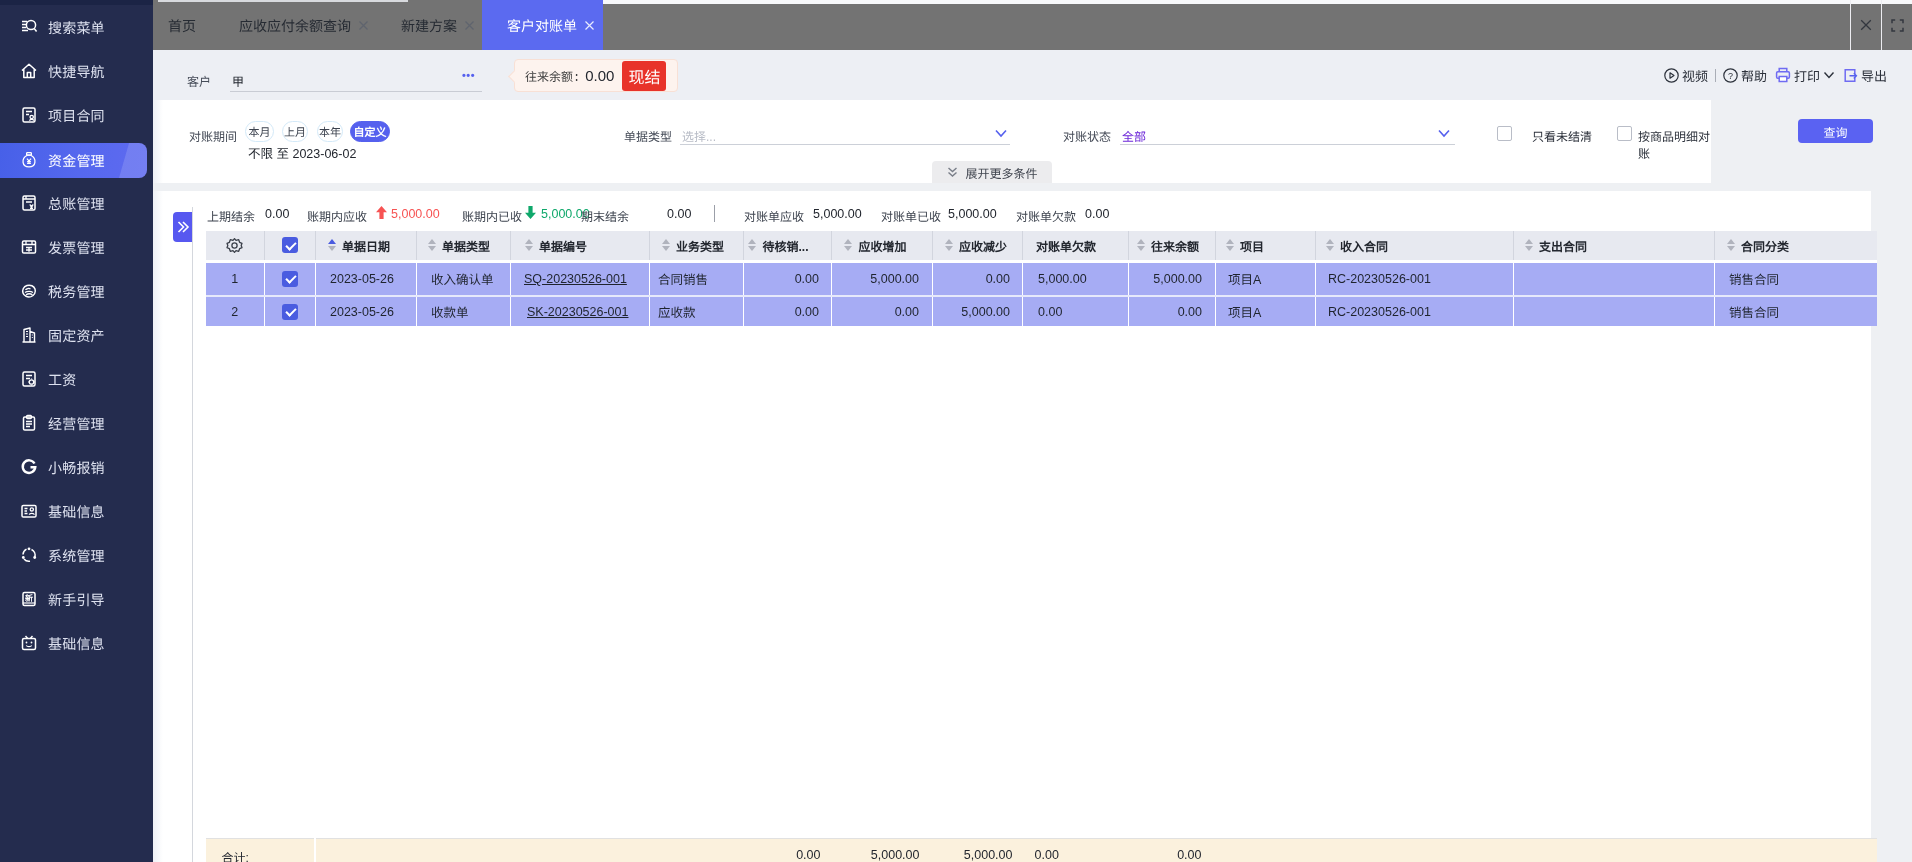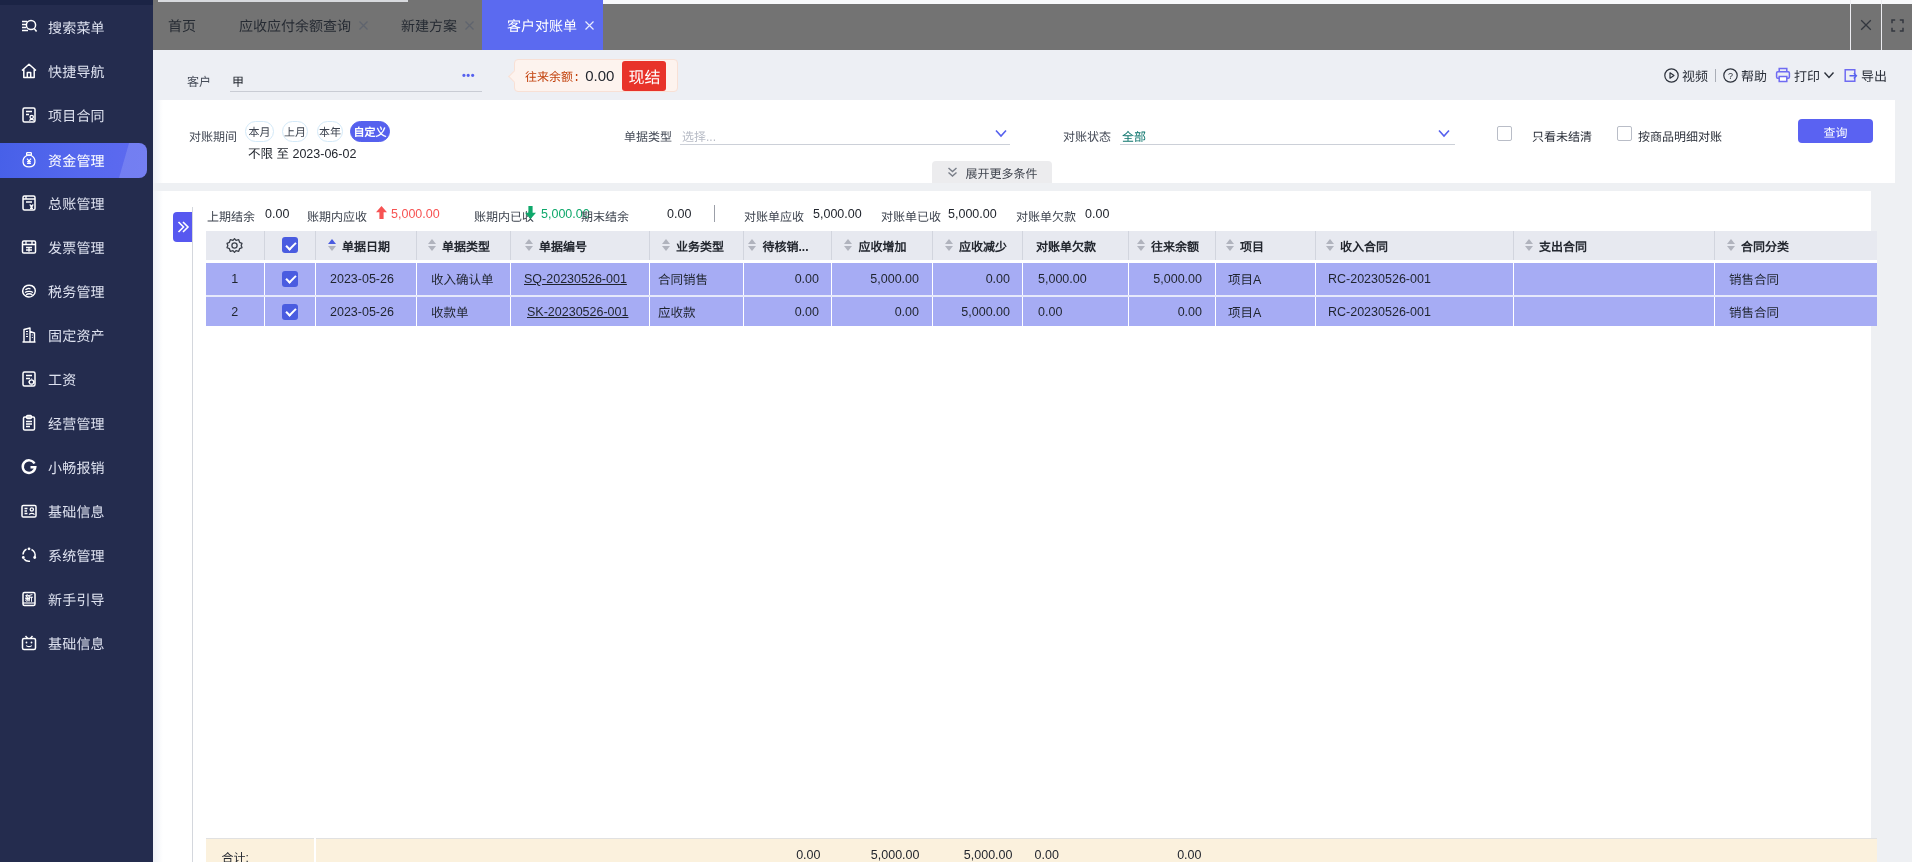--- a/index.html
+++ b/index.html
@@ -35,30 +35,30 @@
 
 #toolbar { position:absolute; left:0; top:50px; width:1759px; height:50px; background:#edeff4; }
 #toolbar .lab { position:absolute; left:34px; top:22px; font-size:12px; color:#464c58; }
 #toolbar .val { position:absolute; left:79px; top:22px; font-size:12px; color:#23272f; }
 #toolbar .uline { position:absolute; left:77px; top:41px; width:252px; height:1px; background:#c9ccd4; }
 #toolbar .dots { position:absolute; left:309px; top:19px; color:#5560ee; font-size:11px; letter-spacing:0.5px; font-weight:bold; }
 #balbox { position:absolute; left:361px; top:9px; width:164px; height:33px; background:#fdf3ee;
   border:1px solid #f8e0d5; border-radius:4px; display:flex; align-items:center; }
 #balbox::before { content:""; position:absolute; left:-5px; top:12px; width:8px; height:8px;
   background:#fdf3ee; border-left:1px solid #f8e0d5; border-bottom:1px solid #f8e0d5; transform:rotate(45deg); }
-#balbox .bl { font-size:12px; color:#c2410c; margin-left:10px;font-family:Liberation Mono, monospace; }
+#balbox .bl { font-size:12px; color:#404040; margin-left:10px;font-family:Liberation Mono, monospace; }
 #balbox .bv { font-size:15px; color:#23272f; margin-left:5px; }
 #balbox .bb { background:#e8332a; color:#fff; font-size:16px; border-radius:3px; padding:3px 6px; margin-left:8px; }
 #tools { position:absolute; right:25px; top:0; height:50px; display:flex; align-items:center;
   font-size:13px; color:#2c313b; }
 #tools span.t { margin-left:3px; }
 #tools .sep { width:1px; height:13px; background:#a9adb6; margin:0 7px; }
 #tools .gap { width:8px; }
 
-#filtercard { position:absolute; left:0; top:100px; width:1742px; height:83px; background:#fff; }
+#filtercard { position:absolute; left:0; top:100px; width:1558px; height:83px; background:#fff; }
 #filtercard::before, #content::before { content:""; position:absolute; left:0; top:0; width:10px; height:100%;
   background:linear-gradient(90deg,#eff1f6,rgba(255,255,255,0)); z-index:3; }
 #filtercard .flab { position:absolute; font-size:12px; color:#464c58; }
 .pill { position:absolute; top:20.5px; height:21px; border:1px solid #d3e9f8; border-radius:11px;
   font-size:11px; color:#3c424e; display:flex; align-items:center; justify-content:center; background:#fff; }
 .pill.sel { background:#5560ee; border-color:#5560ee; color:#fff; font-weight:bold; }
 #daterange { position:absolute; left:95px; top:43px; font-size:12.5px; color:#23272f; }
 .fl-underline { position:absolute; height:1px; background:#ccd0d8; }
 .chev { position:absolute; width:14px; height:14px; }
 .fcheck { position:absolute; top:26px; width:15px; height:15px; border:1px solid #b9bdc7; border-radius:2px; background:#fff; }
@@ -320,21 +320,21 @@
     <div class="pill" style="left:164px;width:26px;">本年</div>
     <div class="pill sel" style="left:197px;width:40px;">自定义</div>
     <div id="daterange">不限 至 2023-06-02</div>
     <div class="flab" style="left:471px;top:27px;">单据类型</div>
     <div class="flab" style="left:529px;top:27px;color:#b9bdc7;">选择...</div>
     <div class="fl-underline" style="left:527px;top:44px;width:330px;"></div>
     <svg class="chev" style="left:841px;top:26px;" viewBox="0 0 14 14">
         <path d="M2 4.5 L7 10 L12 4.5" stroke="#5560ee" stroke-width="1.6" fill="none"></path>
       </svg>
     <div class="flab" style="left:910px;top:27px;">对账状态</div>
-    <div class="flab" style="left:969px;top:27px;color:#0f766e;">全部</div>
+    <div class="flab" style="left:969px;top:27px;color:#6d28d9;">全部</div>
     <div class="fl-underline" style="left:967px;top:44px;width:335px;"></div>
     <svg class="chev" style="left:1284px;top:26px;" viewBox="0 0 14 14">
         <path d="M2 4.5 L7 10 L12 4.5" stroke="#5560ee" stroke-width="1.6" fill="none"></path>
       </svg>
     <div class="fcheck" style="left:1344px;"></div>
     <div class="fclab" style="left:1379px;text-align:center;">只看未结清</div>
     <div class="fcheck" style="left:1464px;"></div>
     <div class="fclab" style="left:1485px;">按商品明细对账</div>
     <div id="querybtn">查询</div>
     <div id="morebtn"><svg class="ic" style="margin-right:6px" width="13" height="13" viewBox="0 0 13 13">
@@ -349,21 +349,21 @@
         </svg>
       </div>
     <div id="summary">
       <span class="sl" style="left:54px">上期结余</span>
         <span class="nv" style="left:112px">0.00</span>
       <span class="sl" style="left:154px">账期内应收</span>
       <span style="left:222px;top:14px"><svg width="13" height="15" viewBox="0 0 13 15">
             <path d="M6.5 1 L12 7.2 H8.6 V14 H4.4 V7.2 H1 Z" fill="#f75353"></path>
           </svg></span>
       <span class="red" style="left:238px">5,000.00</span>
-      <span class="sl" style="left:321px">账期内已收</span>
+      <span class="sl" style="left:309px">账期内已收</span>
       <span style="left:371px;top:14px"><svg width="13" height="15" viewBox="0 0 13 15">
             <path d="M6.5 14 L1 7.8 H4.4 V1 H8.6 V7.8 H12 Z" fill="#0fa86b"></path>
           </svg></span>
       <span class="green" style="left:388px">5,000.00</span>
       <span class="sl" style="left:428px">期末结余</span>
         <span class="nv" style="left:514px">0.00</span>
       <span class="bar" style="left:561px"></span>
       <span class="sl" style="left:591px">对账单应收</span>
         <span class="nv" style="left:660px">5,000.00</span>
       <span class="sl" style="left:728px">对账单已收</span>

